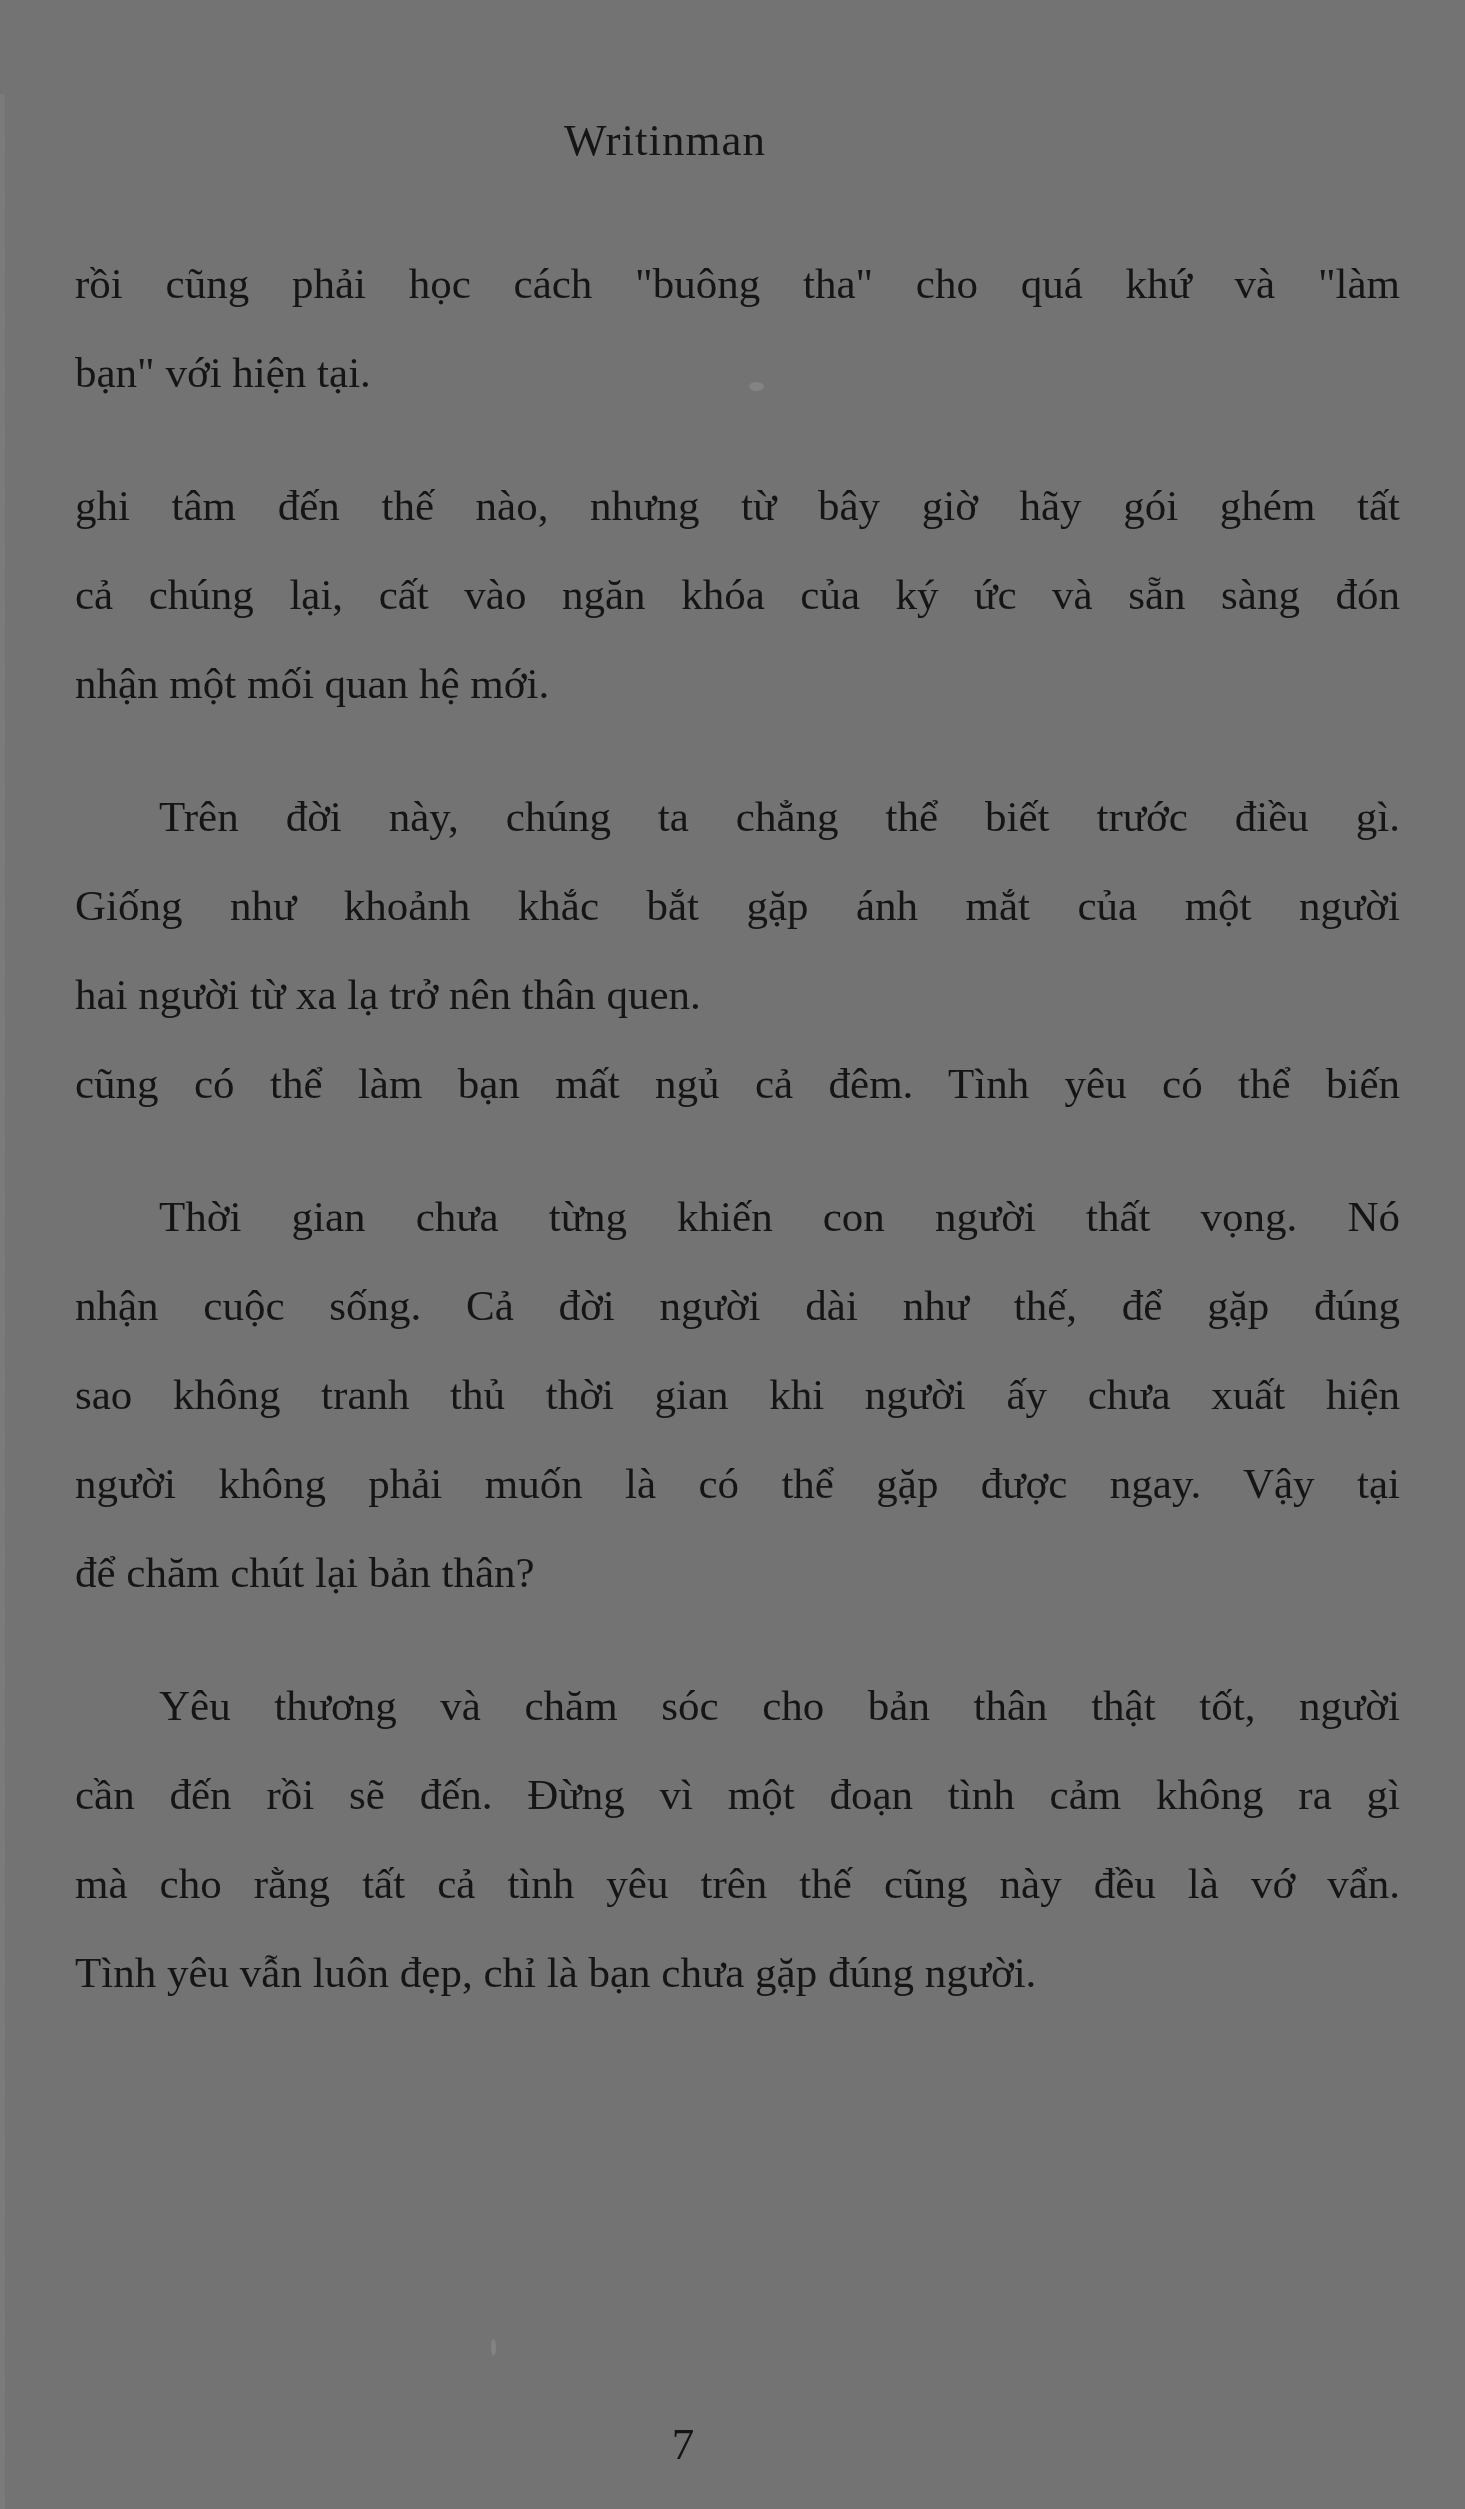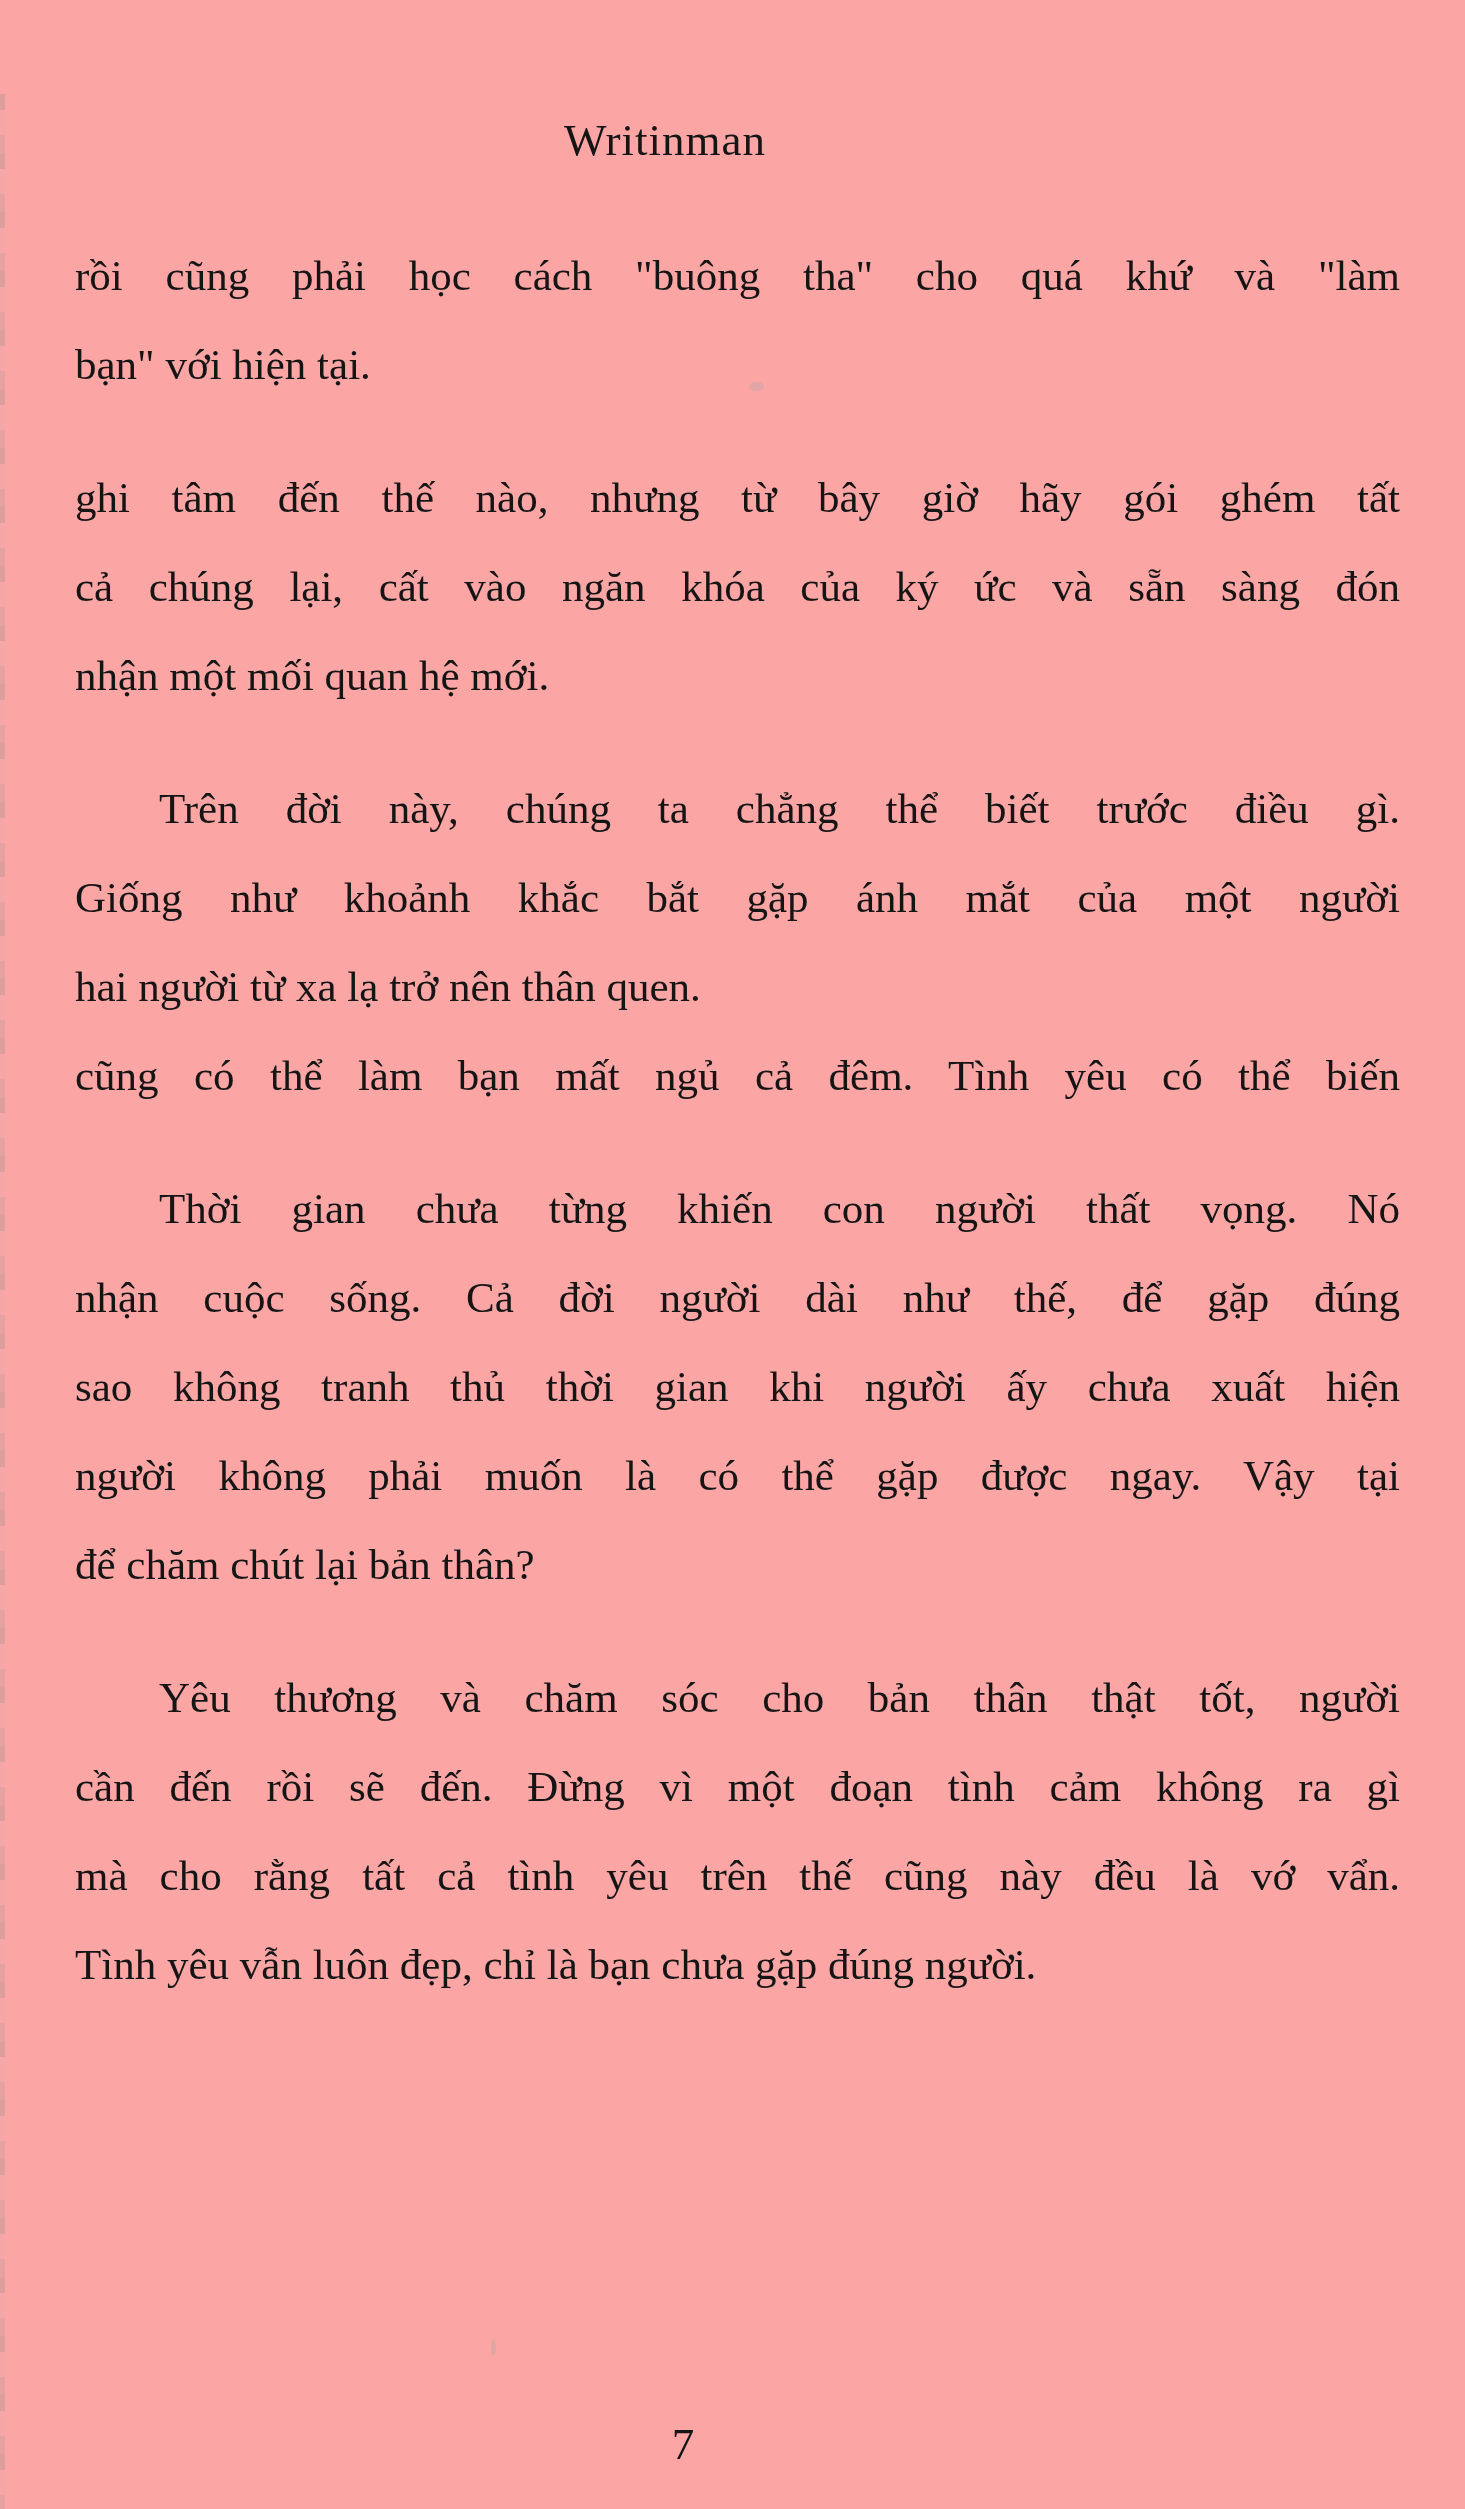--- a/index.html
+++ b/index.html
@@ -4,42 +4,42 @@
 <style>
   html, body {
     margin: 0;
     padding: 0;
     background: #ffffff;
   }
   .page {
     position: relative;
     width: 1466px;
     height: 2510px;
-    background: #fca5a5;
+    background: #737373;
     overflow: hidden;
     font-family: "Liberation Serif", "DejaVu Serif", serif;
     color: #151515;
   }
   .running-header {
     position: absolute;
     top: 116px;
     left: 0;
     width: 1466px;
     text-align: center;
     font-size: 45px;
     line-height: 49px;
     letter-spacing: 1px;
   }
   .running-header .shift {
     position: relative;
     left: -68px;
   }
   .body-text {
     position: absolute;
-    top: 231px;
+    top: 239px;
     left: 75px;
     width: 1325px;
     font-size: 43px;
   }
   .para { margin: 0; }
   .para + .para { margin-top: 44px; }
   .line {
     height: 89px;
     line-height: 89px;
     overflow: visible;

